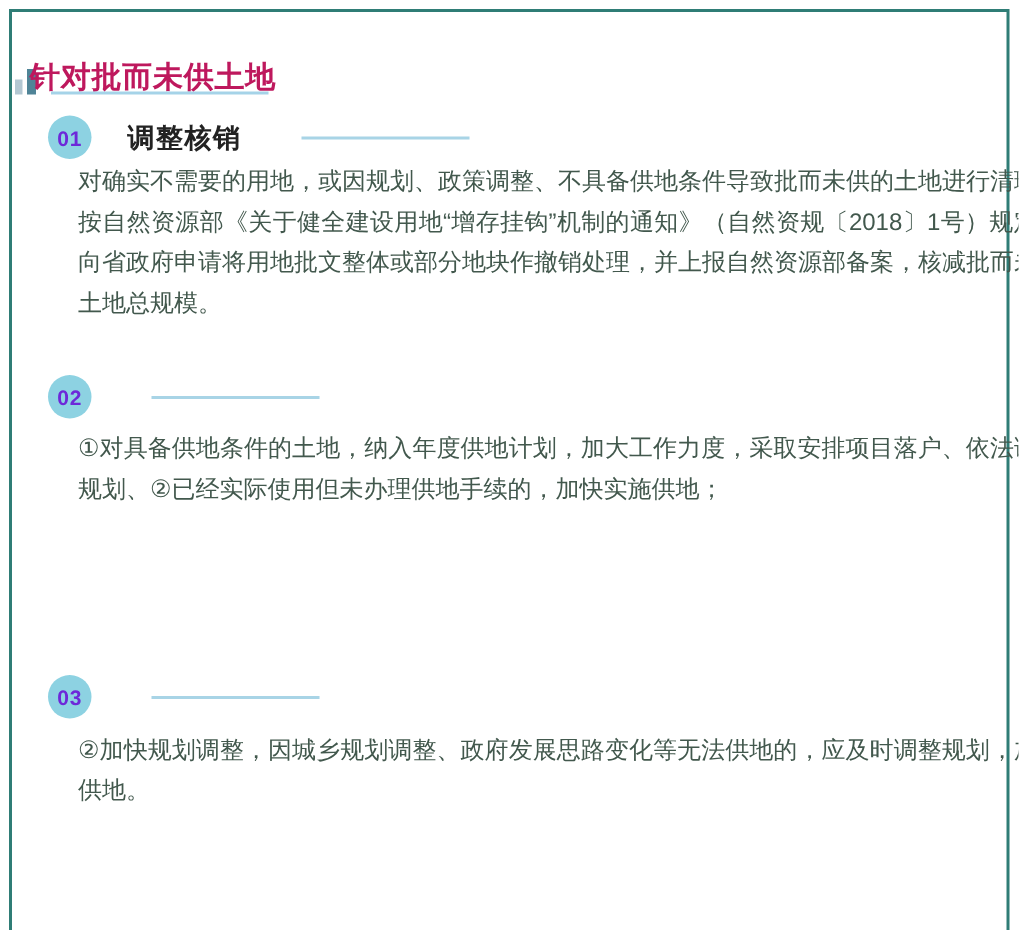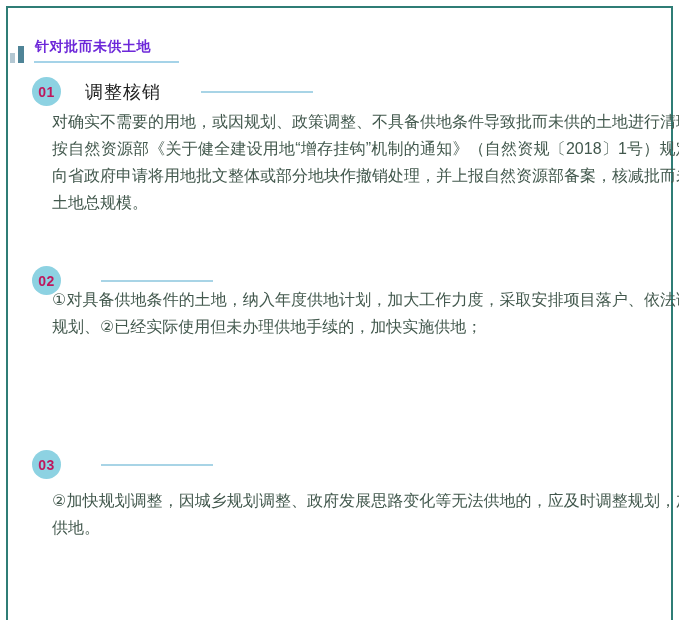--- a/index.html
+++ b/index.html
@@ -15,38 +15,38 @@
   }
   
   .header-icon{position:absolute;left:10px;top:45px;width:18px;height:18px;}
   .header-icon .bar1{
     position:absolute;left:0;bottom:0;width:5px;height:10px;background:#b3c7d2;
   }
   .header-icon .bar2{
     position:absolute;left:8px;bottom:0;width:6px;height:17px;background:#4f8497;
   }
   .page-title{
-    position:absolute;left:35px;top:38px;margin:0;
-    font-size:14px;font-weight:bold;color:#6d28d9;letter-spacing:0.5px;
+    position:absolute;left:20px;top:38px;margin:0;
+    font-size:20px;font-weight:bold;color:#be185d;letter-spacing:0.5px;
   }
   .title-underline{
     position:absolute;left:34px;top:61px;width:145px;height:2px;background:#a5d3e8;
   }
   
   .heading{position:absolute;left:32px;height:29px;display:flex;align-items:center;}
   #h0{top:77px}
-  #h1{top:266px}
+  #h1{top:250px}
   #h2{top:450px}
   .badge{
     width:29px;height:29px;border-radius:50%;background:#8dd2e2;
-    color:#be185d;font-size:14px;font-weight:bold;
+    color:#6d28d9;font-size:14px;font-weight:bold;
     display:flex;align-items:center;justify-content:center;letter-spacing:0.5px;
   }
   .sec-title{
-    margin-left:24px;font-size:18px;font-weight:normal;color:#222222;letter-spacing:1px;
+    margin-left:24px;font-size:18px;font-weight:bold;color:#222222;letter-spacing:1px;
   }
   .heading-rule{
     margin-left:40px;width:112px;height:2px;background:#a8d4e6;
   }
   
   .para{
     position:absolute;left:12px;width:656px;
     font-size:16px;line-height:27px;color:#42584d;text-align:justify;margin-left:40px;
   }
   #p0{top:108px}

